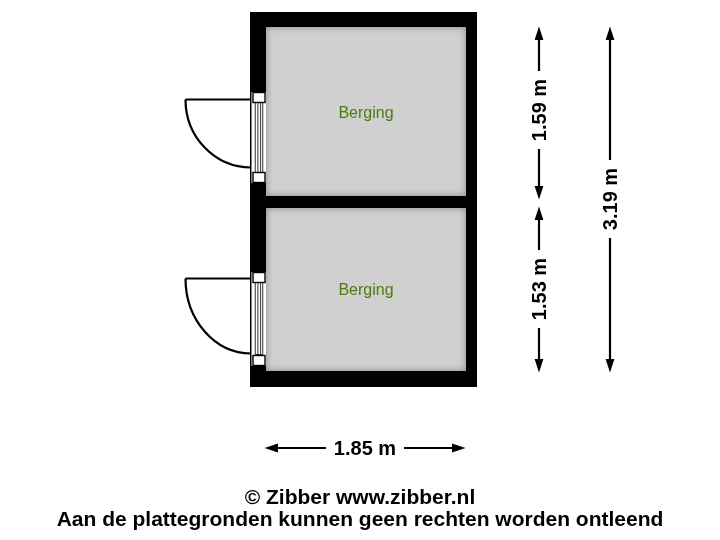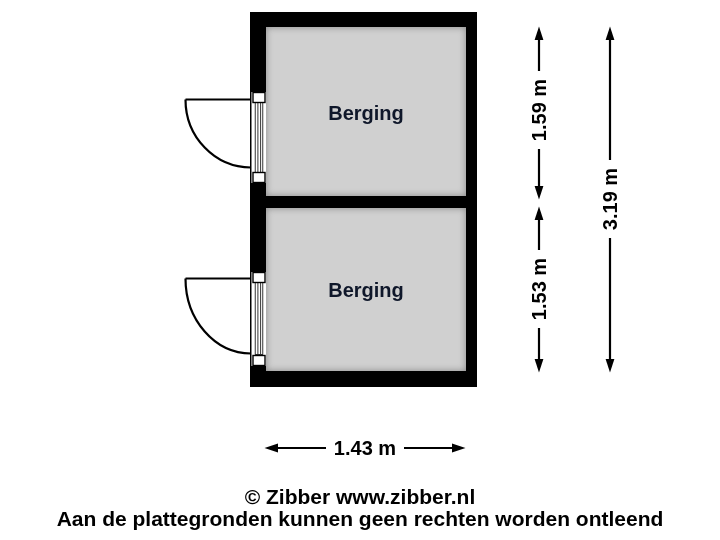--- a/index.html
+++ b/index.html
@@ -23,23 +23,23 @@
     position: absolute;
     background: var(--room-fill, #d0d0d0);
     box-shadow: inset 0 0 7px rgba(0,0,0,0.35);
   }
   .room-top    { left: 266px; top: 27px;  width: 200px; height: 169px; }
   .room-bottom { left: 266px; top: 208px; width: 200px; height: 163px; }
 
   .room-label {
     position: absolute;
     transform: translate(-50%, -50%);
-    font-size: 20px;
-    font-weight: 700;
-    color: #0f172a;
+    font-size: 16px;
+    font-weight: 400;
+    color: #4d7c0f;
     white-space: nowrap;
   }
   .room-label-top    { left: 366px; top: 113px; }
   .room-label-bottom { left: 366px; top: 290px; }
 
   
   .overlay { left: 0; top: 0; }
   .ln   { stroke: var(--wall, #000); stroke-width: 2.2; fill: none; }
   .thin { stroke: var(--wall, #000); stroke-width: 1.4; }
   .hair { stroke: var(--wall, #000); stroke-width: 0.8; }
@@ -137,20 +137,20 @@
       <polygon points="465.5,448 452,443.6 452,452.4" class="blackfill"></polygon>
     </g>
   </svg>
 
   <div class="room-label room-label-top">Berging</div>
   <div class="room-label room-label-bottom">Berging</div>
 
   <div class="dim-label dim-v r dim-1">1.59 m</div>
   <div class="dim-label dim-v r dim-2">1.53 m</div>
   <div class="dim-label dim-v r dim-3">3.19 m</div>
-  <div class="dim-label dim-h dim-4">1.43 m</div>
+  <div class="dim-label dim-h dim-4">1.85 m</div>
 
   <div class="footer">
     <div>© Zibber www.zibber.nl</div>
     <div>Aan de plattegronden kunnen geen rechten worden ontleend</div>
   </div>
 
 </div>
 
 </body></html>

